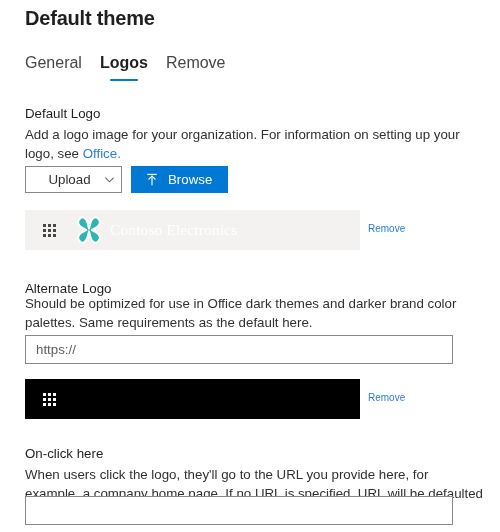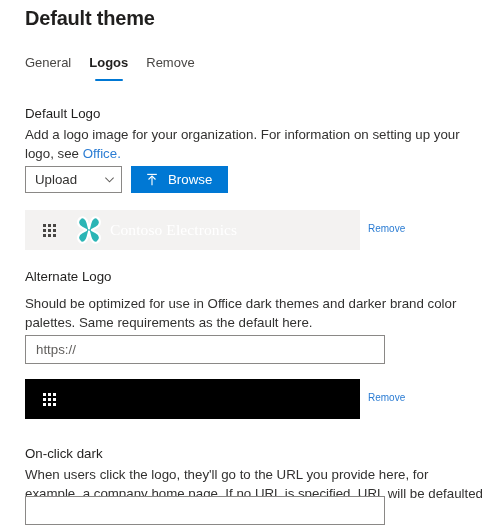--- a/index.html
+++ b/index.html
@@ -38,21 +38,21 @@
   .tabs {
     position: absolute;
     left: 16px;
     top: 54px;
     display: flex;
     align-items: flex-start;
   }
   .tab {
     position: relative;
     padding: 0 9px;
-    font-size: 13px;
+    font-size: 16px;
     color: #484644;
     line-height: 18px;
     cursor: pointer;
     white-space: nowrap;
   }
   .tab.active {
     color: #201f1e;
     font-weight: bold;
   }
   .tab.active .tab-underline {
@@ -97,21 +97,21 @@
     box-sizing: border-box;
     border: 1px solid #8a8886;
     background: #ffffff;
     display: flex;
     align-items: center;
     padding: 0 6px 0 9px;
     font-size: 13.3px;
     color: #323130;
     cursor: pointer;
   }
-  .dropdown-value { flex: 1; }
+  .dropdown-value { flex: 1; text-align: center; }
   .chevron {
     width: 11px;
     height: 11px;
     flex: 0 0 auto;
     display: block;
   }
 
   .browse-btn {
     position: absolute;
     left: 131px;
@@ -181,21 +181,21 @@
     font-size: 10px;
     color: #2b7cd3;
     cursor: pointer;
     text-decoration: none;
   }
 
   
   .text-input {
     position: absolute;
     left: 25px;
-    width: 360px;
+    width: 428px;
     height: 29px;
     box-sizing: border-box;
     border: 1px solid #8a8886;
     background: #ffffff;
     padding: 0 10px;
     font-size: 13.3px;
     color: #323130;
     font-family: "Liberation Sans", sans-serif;
     outline: none;
   }
@@ -257,38 +257,38 @@
     </span>
     <span class="brand-logo">
       <svg class="brand-mark" viewBox="0 0 32 32">
         <path d="M7 3 C3 6 3.5 11 8.5 13.5 L13 16 L8.5 18.5 C3.5 21 3 26 7 29 C10 31 13.5 28 14.5 23.5 L16 17.5 L17.5 23.5 C18.5 28 22 31 25 29 C29 26 28.5 21 23.5 18.5 L19 16 L23.5 13.5 C28.5 11 29 6 25 3 C22 1 18.5 4 17.5 8.5 L16 14.5 L14.5 8.5 C13.5 4 10 1 7 3 Z" fill="#2bb5b5" stroke="#ffffff" stroke-width="2.2" stroke-linejoin="round"></path>
       </svg>
       <span class="brand-text">Contoso Electronics</span>
     </span>
   </div>
   <a class="remove-link" style="top:223px;">Remove</a>
 
-  <div class="section-label" style="top:269px;">Alternate Logo</div>
+  <div class="section-label" style="top:281px;">Alternate Logo</div>
   <div class="section-desc" style="top:294px; width:450px;">Should be optimized for use in Office dark themes and darker brand color palettes. Same requirements as the default here.</div>
 
   <input class="text-input" style="top: 335px;" type="text" placeholder="https://">
 
   <div class="preview-row preview-dark">
     <span class="waffle">
       <i></i>
         <i></i>
         <i></i>
         <i></i>
         <i></i>
         <i></i>
         <i></i>
         <i></i>
         <i></i>
     </span>
   </div>
   <a class="remove-link" style="top:392px;">Remove</a>
 
-  <div class="section-label" style="top:446px;">On-click dark</div>
+  <div class="section-label" style="top:446px;">On-click here</div>
   <div class="section-desc" style="top:465px; width:460px;">When users click the logo, they'll go to the URL you provide here, for example, a company home page. If no URL is specified, URL will be defaulted to Office homepage.</div>
 
   <input class="text-input" style="top: 496px;" type="text" placeholder="">
 
 </div>
 
 </body></html>

